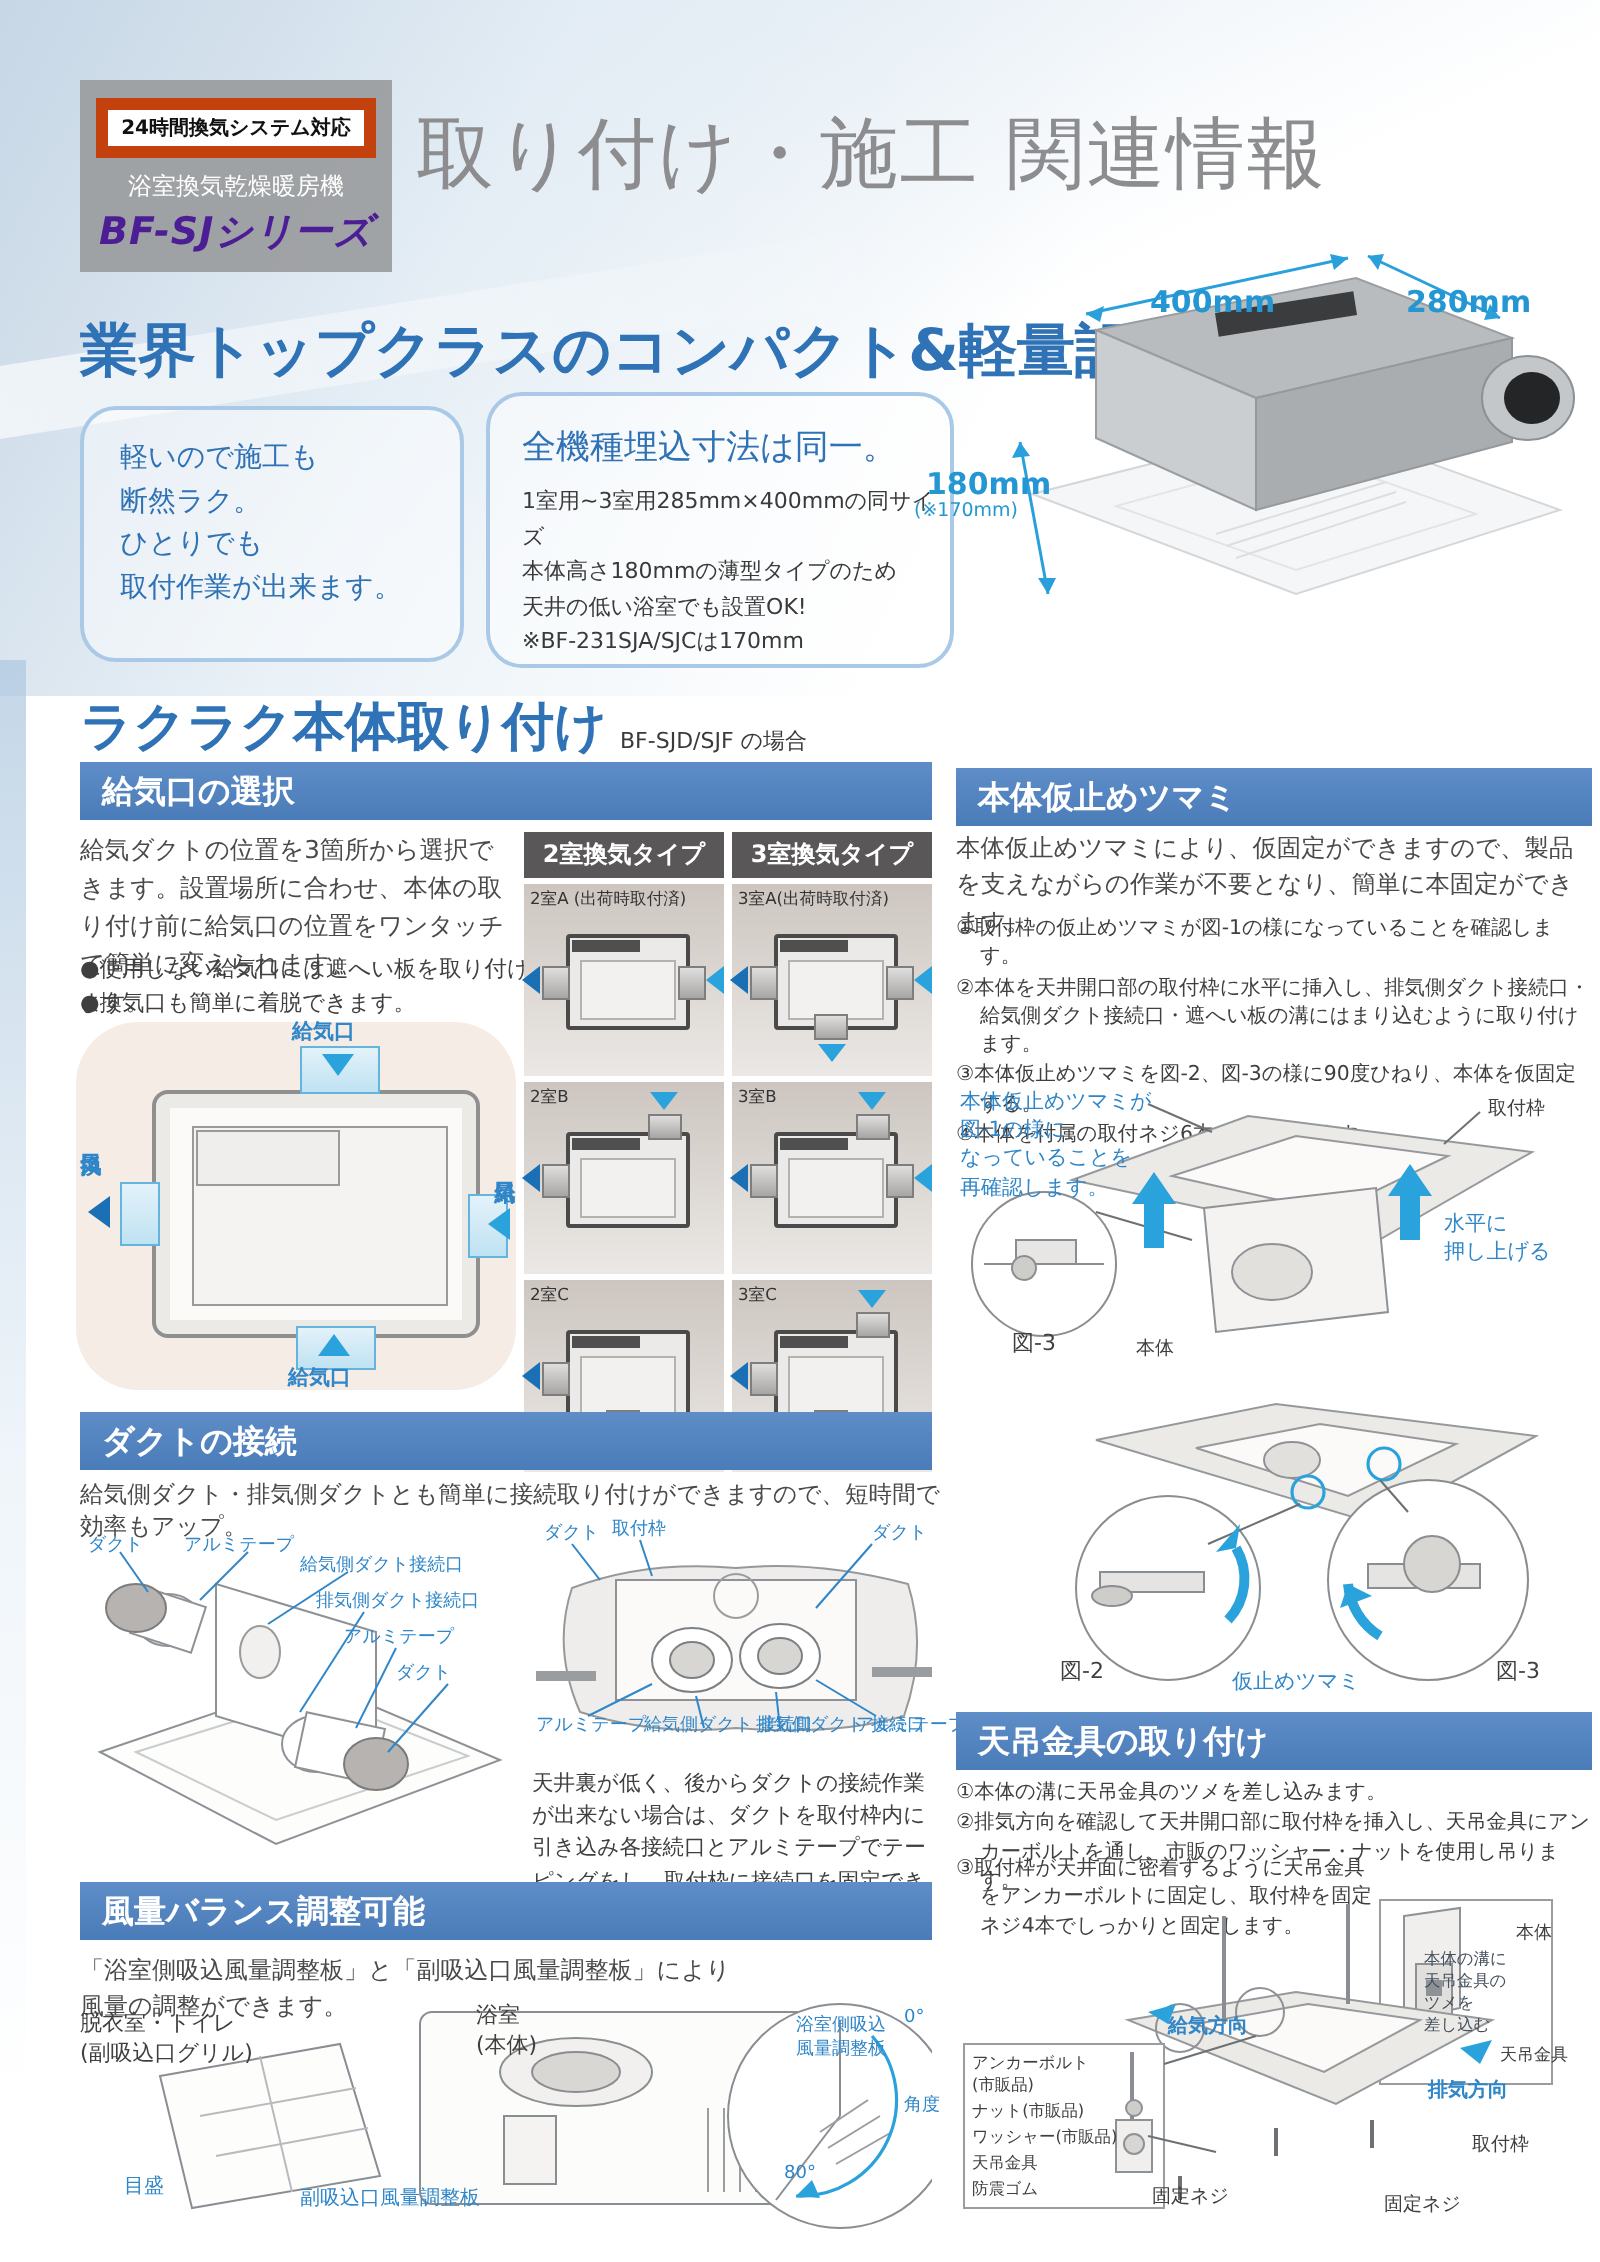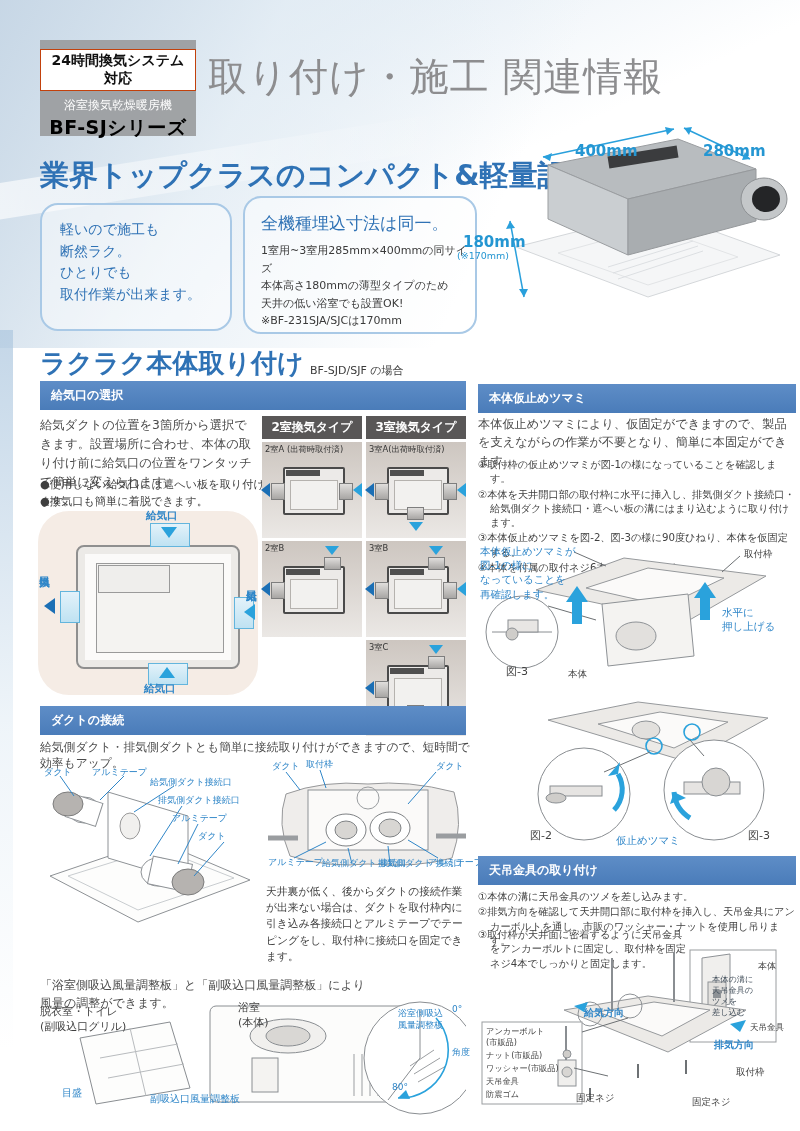--- a/index.html
+++ b/index.html
@@ -10,41 +10,41 @@
   
   .hero-bg{left:0;top:0;width:800px;height:348px;
     background:
       linear-gradient(115deg, rgba(198,214,229,.95) 0%, rgba(226,236,244,.75) 30%, rgba(255,255,255,0) 62%),
       linear-gradient(155deg, rgba(210,225,238,.8) 5%, rgba(255,255,255,0) 55%);}
   .hero-streak{left:-40px;top:150px;width:500px;height:36px;background:linear-gradient(90deg,rgba(255,255,255,.7),rgba(255,255,255,0));transform:rotate(-9deg);}
   .left-strip{left:0;top:330px;width:13px;height:720px;
     background:linear-gradient(180deg, rgba(176,201,224,.75), rgba(214,229,241,.4) 55%, rgba(255,255,255,0));}
   
   .graybox{left:40px;top:40px;width:156px;height:96px;background:rgba(154,156,158,.92);text-align:center;}
-  .badge{display:inline-block;margin-top:9px;padding:2px 7px;background:#fff;border:1px solid #c2410c;
-         font-size:14px;color:#111;font-weight:bold;}
+  .badge{display:inline-block;margin-top:9px;padding:2px 7px;background:#fff;border:6px solid #c2410c;
+         font-size:10px;color:#111;font-weight:bold;}
   .prodtype{margin-top:6px;font-size:12px;color:#fff;}
-  .series{margin-top:1px;font-size:19px;color:#000000;font-weight:bold;letter-spacing:.5px;}
+  .series{margin-top:1px;font-size:19px;color:#4c1d95;font-weight:bold;letter-spacing:.5px;font-style:italic;}
   .pagetitle{left:208px;top:50px;font-size:39px;color:#8d8d8f;font-weight:500;letter-spacing:1px;white-space:nowrap;}
   
   .headline{left:40px;top:156px;font-size:29px;font-weight:bold;color:#2f72b5;white-space:nowrap;}
   .robox{border:2px solid #a9c9e6;border-radius:18px;background:rgba(255,255,255,.45);}
   .box1{left:40px;top:203px;width:188px;height:124px;}
   .box1-text{left:18px;top:14px;font-size:14px;color:#2f72b5;line-height:1.55;}
   .box2{left:243px;top:196px;width:230px;height:134px;}
   .box2-title{left:16px;top:14px;font-size:17px;color:#2f72b5;}
   .box2-body{left:16px;top:44px;font-size:11px;color:#3a3a3a;line-height:1.6;}
   .dim{color:#2496d2;font-weight:bold;font-size:15px;white-space:nowrap;}
   .dim-note{color:#2496d2;font-size:9.5px;white-space:nowrap;}
   
   .install-title{left:40px;top:346px;font-size:26px;font-weight:bold;color:#2f72b5;white-space:nowrap;}
   .install-note{left:310px;top:363px;font-size:11px;color:#3a3a3a;white-space:nowrap;}
   
   .sec-bar{height:29px;line-height:29px;padding-left:11px;background:linear-gradient(180deg,#5e8dc7,#4a7cb9);
-           color:#fff;font-size:12px;font-weight:bold;box-sizing:border-box;}
+           color:#fff;font-size:16px;font-weight:bold;box-sizing:border-box;}
   .col-l{left:40px;width:426px;}
   .col-r{left:478px;width:318px;}
   .body-txt{font-size:12.3px;line-height:1.55;color:#4a4a4a;}
   .bullet{font-size:11.2px;line-height:1.55;color:#3f3f3f;}
   .steps{font-size:10.2px;line-height:1.4;color:#3f3f3f;}
   .step{padding-left:12px;text-indent:-12px;margin-bottom:1px;}
   
   .pinkbox{left:38px;top:511px;width:220px;height:184px;background:#f5ece5;border-radius:31px;}
   .bigunit{position:absolute;left:38px;top:34px;width:160px;height:120px;background:#fbfaf9;
            border:2px solid #8f8f8f;border-radius:8px;box-shadow:inset 0 0 0 7px #eceae7;}
@@ -179,20 +179,30 @@
     <div class="cell">
       <div class="cell-label">2室B</div>
       <div class="mini">
           <div class="mu"></div>
         <div class="dk l"></div>
           <div class="tri ar l"></div>
         <div class="dk t"></div>
           <div class="tri ar td"></div>
         </div>
     </div>
+    <div class="cell">
+      <div class="cell-label">2室C</div>
+      <div class="mini">
+          <div class="mu"></div>
+        <div class="dk l"></div>
+          <div class="tri ar l"></div>
+        <div class="dk b"></div>
+          <div class="tri ar bd"></div>
+        </div>
+    </div>
   </div>
   <div class="abs type-col" style="left:366px;">
     <div class="type-head">3室換気タイプ</div>
     <div class="cell">
       <div class="cell-label">3室A(出荷時取付済)</div>
       <div class="mini">
           <div class="mu"></div>
         <div class="dk l"></div>
           <div class="tri ar l"></div>
         <div class="dk r"></div>
@@ -277,20 +287,21 @@
   <div class="slbl" style="left:306px;top:758px;">取付枠</div>
   <div class="slbl" style="left:436px;top:760px;">ダクト</div>
   <div class="slbl" style="left:268px;top:856px;">アルミテープ</div>
   <div class="slbl pre" style="left:322px;top:858px;line-height:1.3;">給気側ダクト
 接続口</div>
   <div class="slbl pre" style="left:378px;top:858px;line-height:1.3;">排気側ダクト
 接続口</div>
   <div class="slbl" style="left:428px;top:856px;">アルミテープ</div>
   <div class="abs caption" style="left:266px;top:884px;width:202px;">天井裏が低く、後からダクトの接続作業が出来ない場合は、ダクトを取付枠内に引き込み各接続口とアルミテープでテーピングをし、取付枠に接続口を固定できます。</div>
 
+  <div class="abs sec-bar col-l" style="top:941px;">風量バランス調整可能</div>
   <div class="abs pre" style="left:40px;top:976px;width:350px;font-size:12px;line-height:1.5;color:#4a4a4a;">「浴室側吸込風量調整板」と「副吸込口風量調整板」により
 風量の調整ができます。</div>
 
   <svg class="abs" style="left:38px;top:1000px;" width="428" height="126" viewBox="0 0 428 126">
     <polygon points="42,38 132,22 152,88 58,104" fill="#fdfdfc" stroke="#8a8e92" rx="6"></polygon>
     <line x1="62" y1="58" x2="140" y2="44" stroke="#b8bbbe"></line>
     <line x1="70" y1="78" x2="146" y2="64" stroke="#b8bbbe"></line>
     <line x1="92" y1="28" x2="108" y2="96" stroke="#b8bbbe"></line>
     <rect x="172" y="6" width="200" height="96" rx="6" fill="#fcfcfb" stroke="#8a8e92"></rect>
     <ellipse cx="250" cy="36" rx="38" ry="17" fill="#f1f0ee" stroke="#8a8e92"></ellipse>

